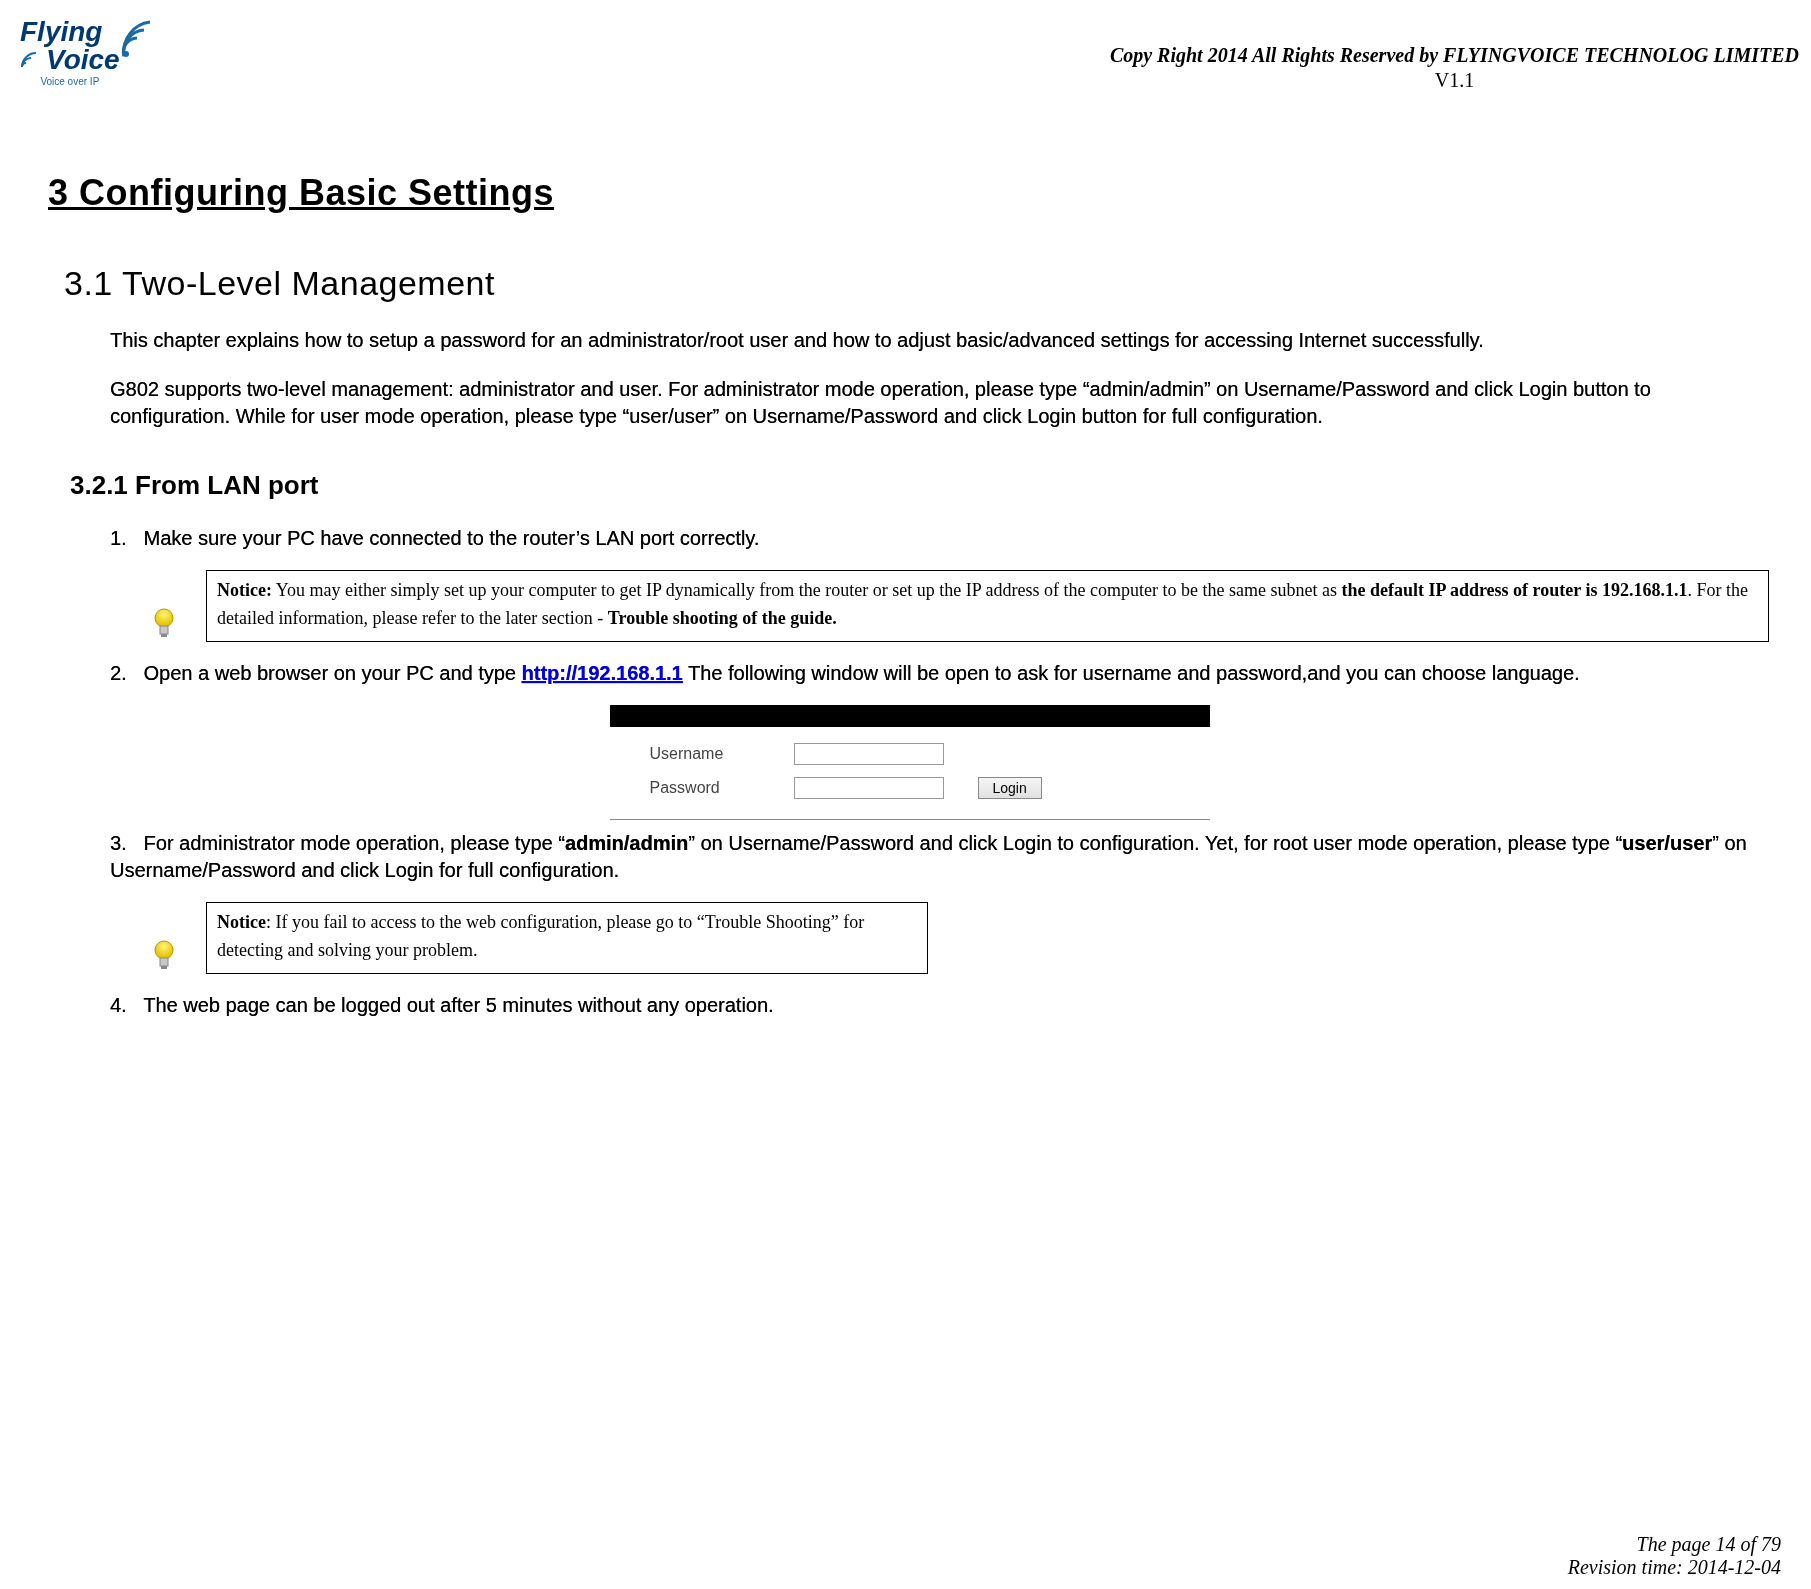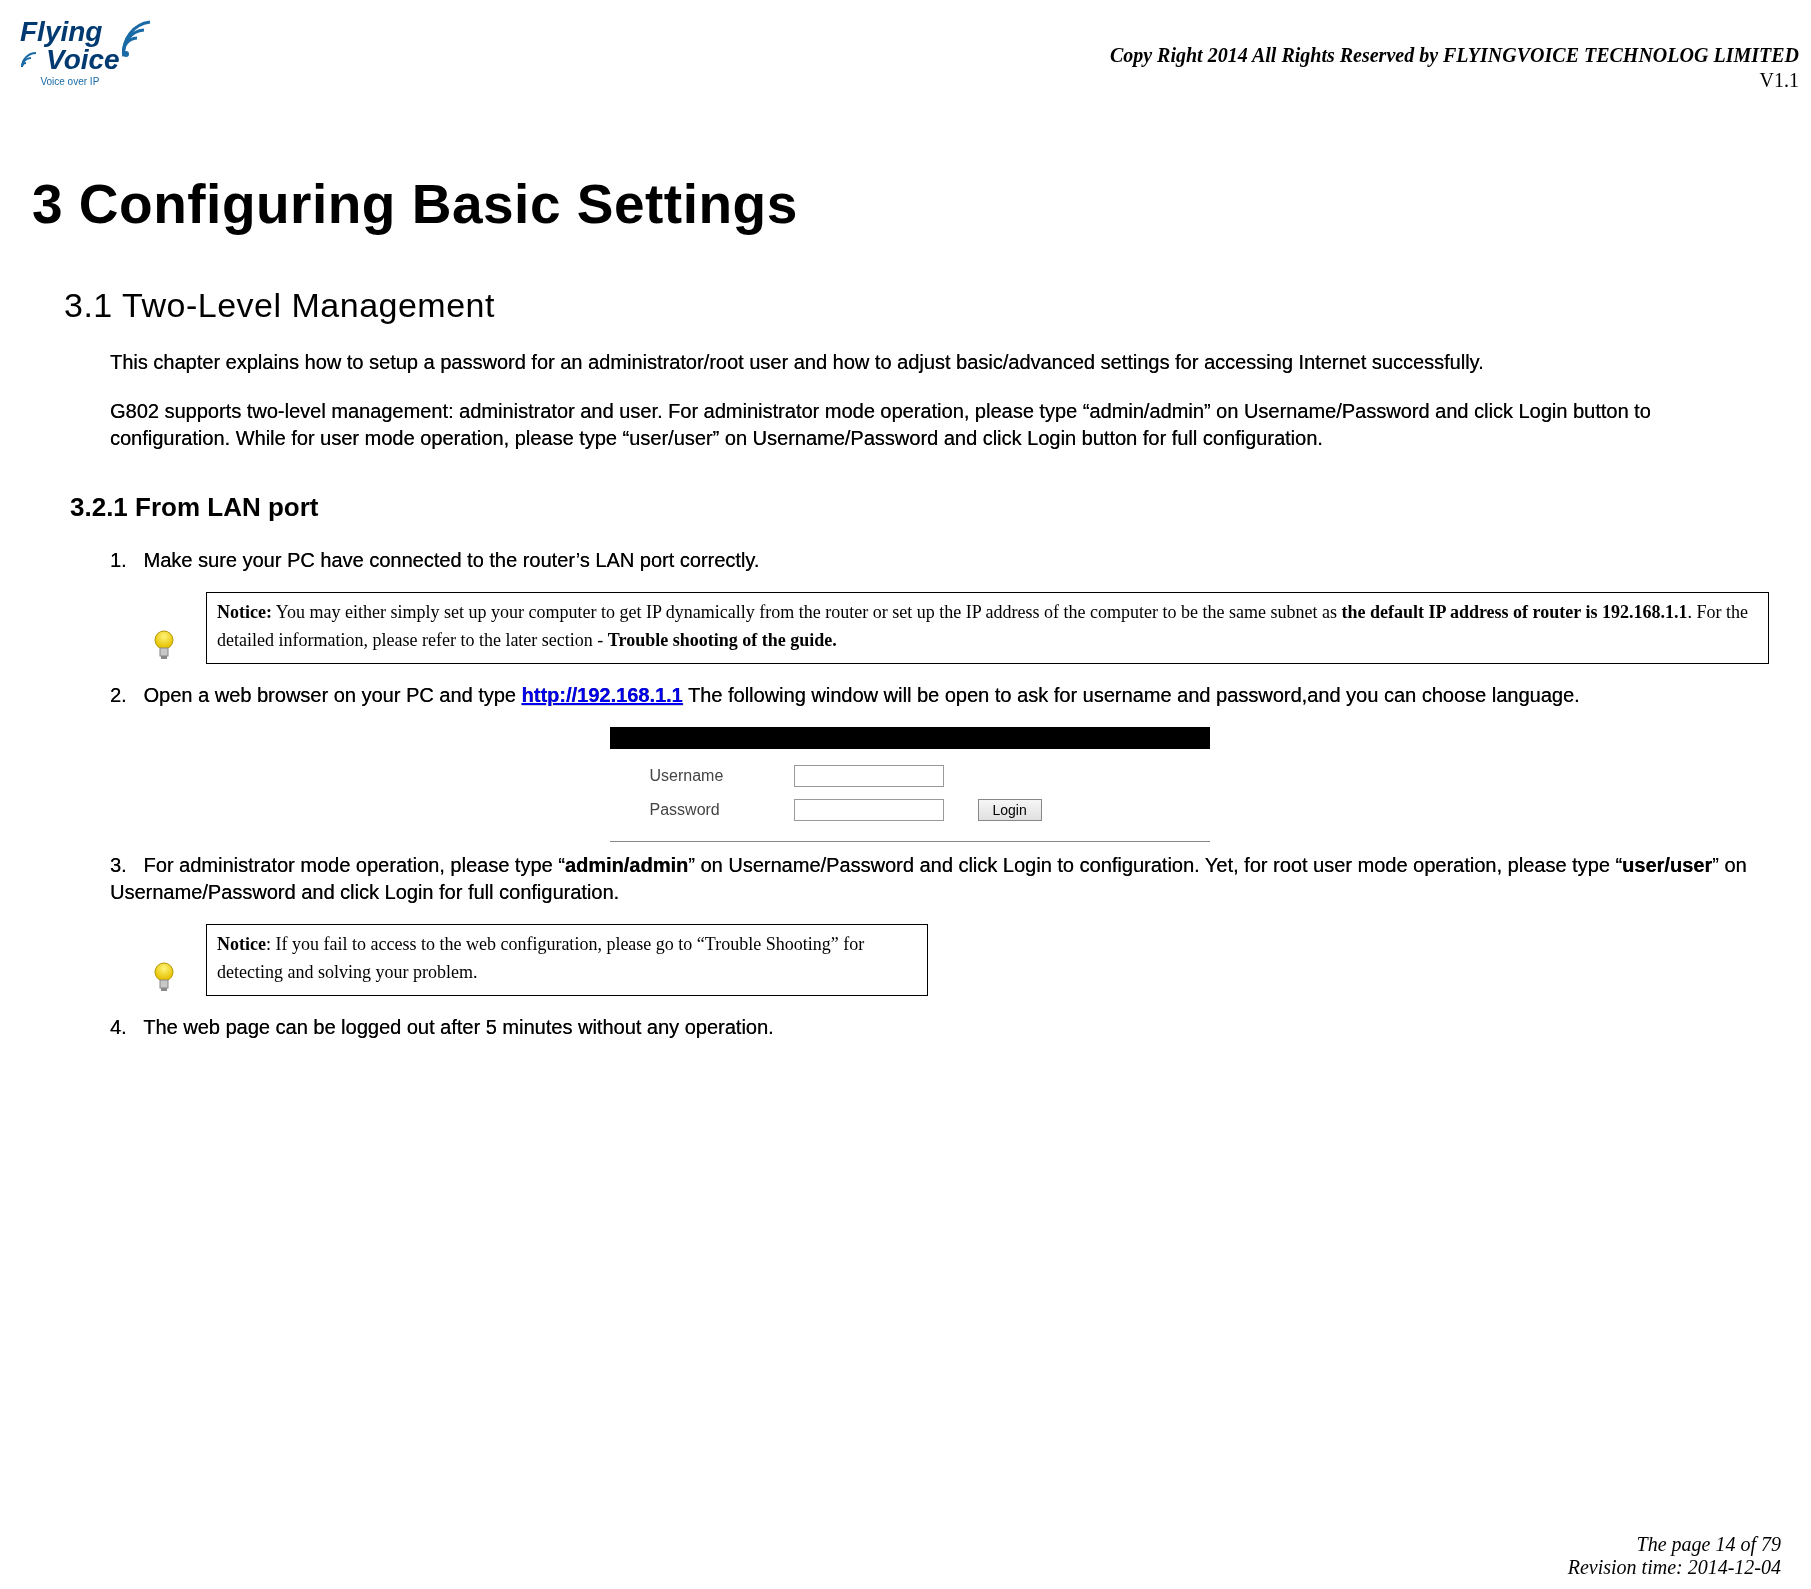--- a/index.html
+++ b/index.html
@@ -36,40 +36,41 @@
     color: #003a70;
   }
   .logo-tagline {
     font-family: Arial, Helvetica, sans-serif;
     font-size: 10px;
     color: #1a6aa6;
     margin-top: 2px;
     text-align: center;
   }
   .header-right {
-    text-align: right;
+    text-align: center;
     margin-top: 26px;
     margin-left: 43px;
   }
   .copyright {
     font-style: italic;
     font-weight: 700;
     font-size: 20px;
   }
   .version {
     font-weight: 400;
     font-size: 20px;
     margin-top: 2px;
   }
   .h1 {
     font-family: Verdana, Arial, sans-serif;
     font-weight: 900;
-    font-size: 55px;
-    margin: 80px 0 50px 12px;
+    font-size: 36px;
+    margin: 80px 0 50px 28px;
     letter-spacing: 0.5px;
+    text-decoration: underline;
   }
   .h2 {
     font-family: Verdana, Arial, sans-serif;
     font-weight: 400;
     font-size: 34px;
     margin: 28px 0 24px 44px;
     letter-spacing: 0.5px;
   }
   .h3 {
     font-family: Verdana, Arial, sans-serif;

